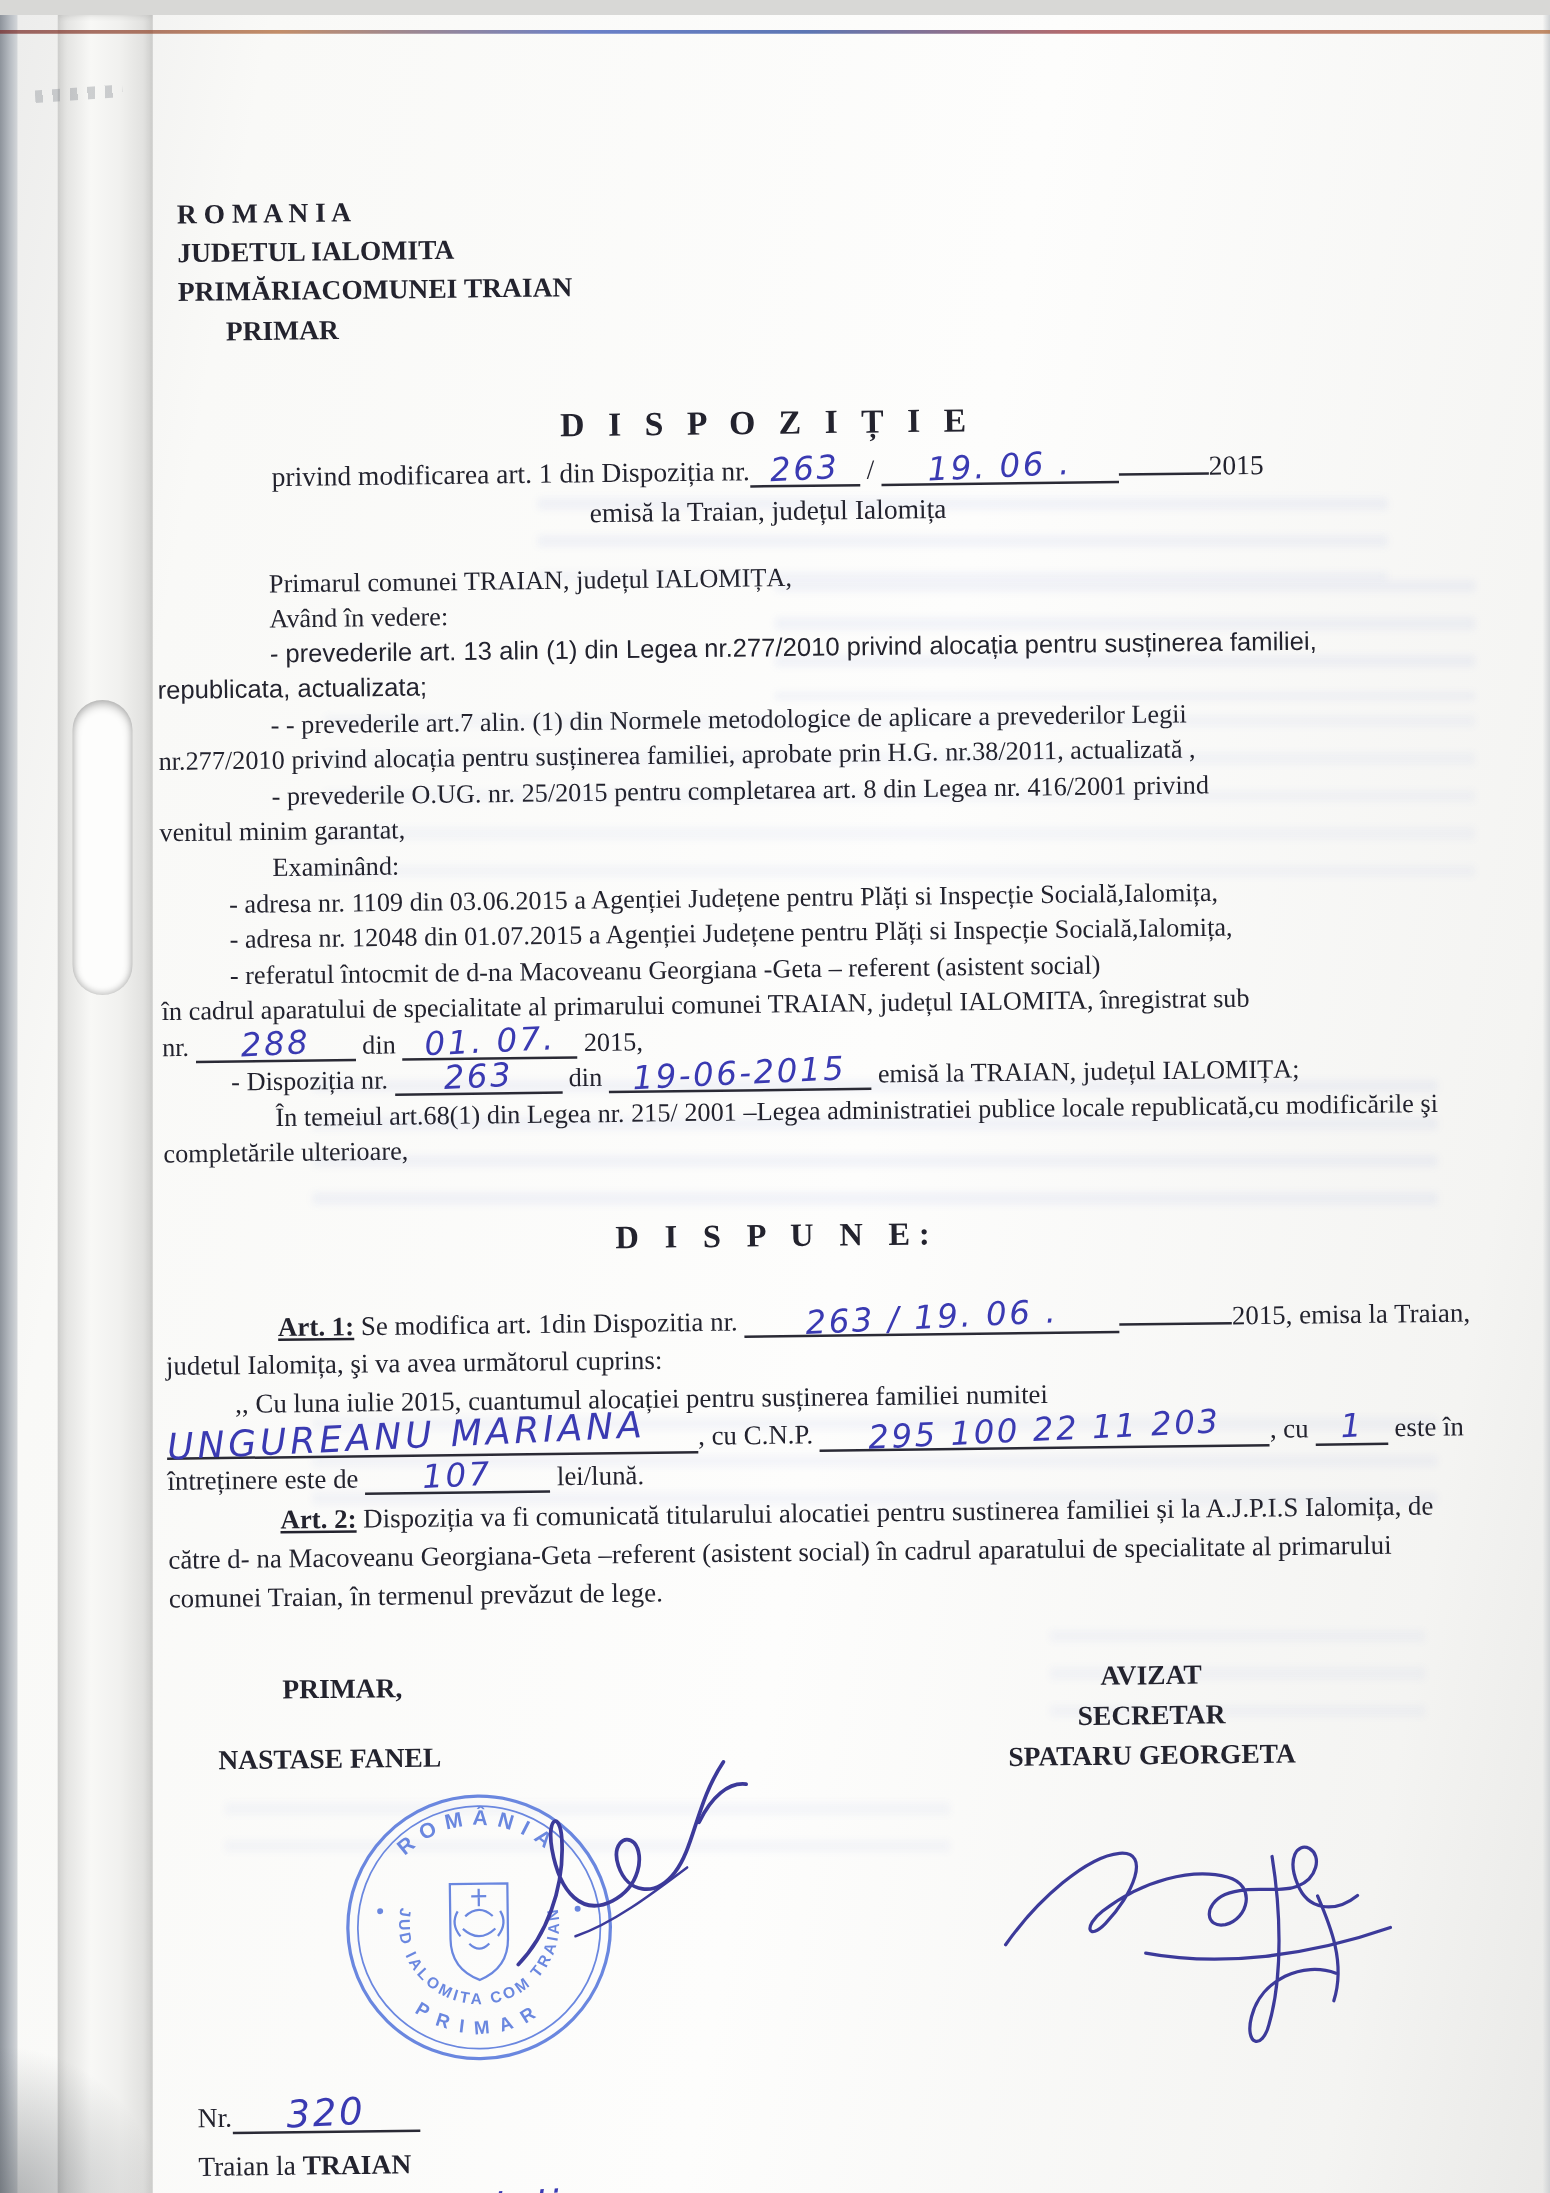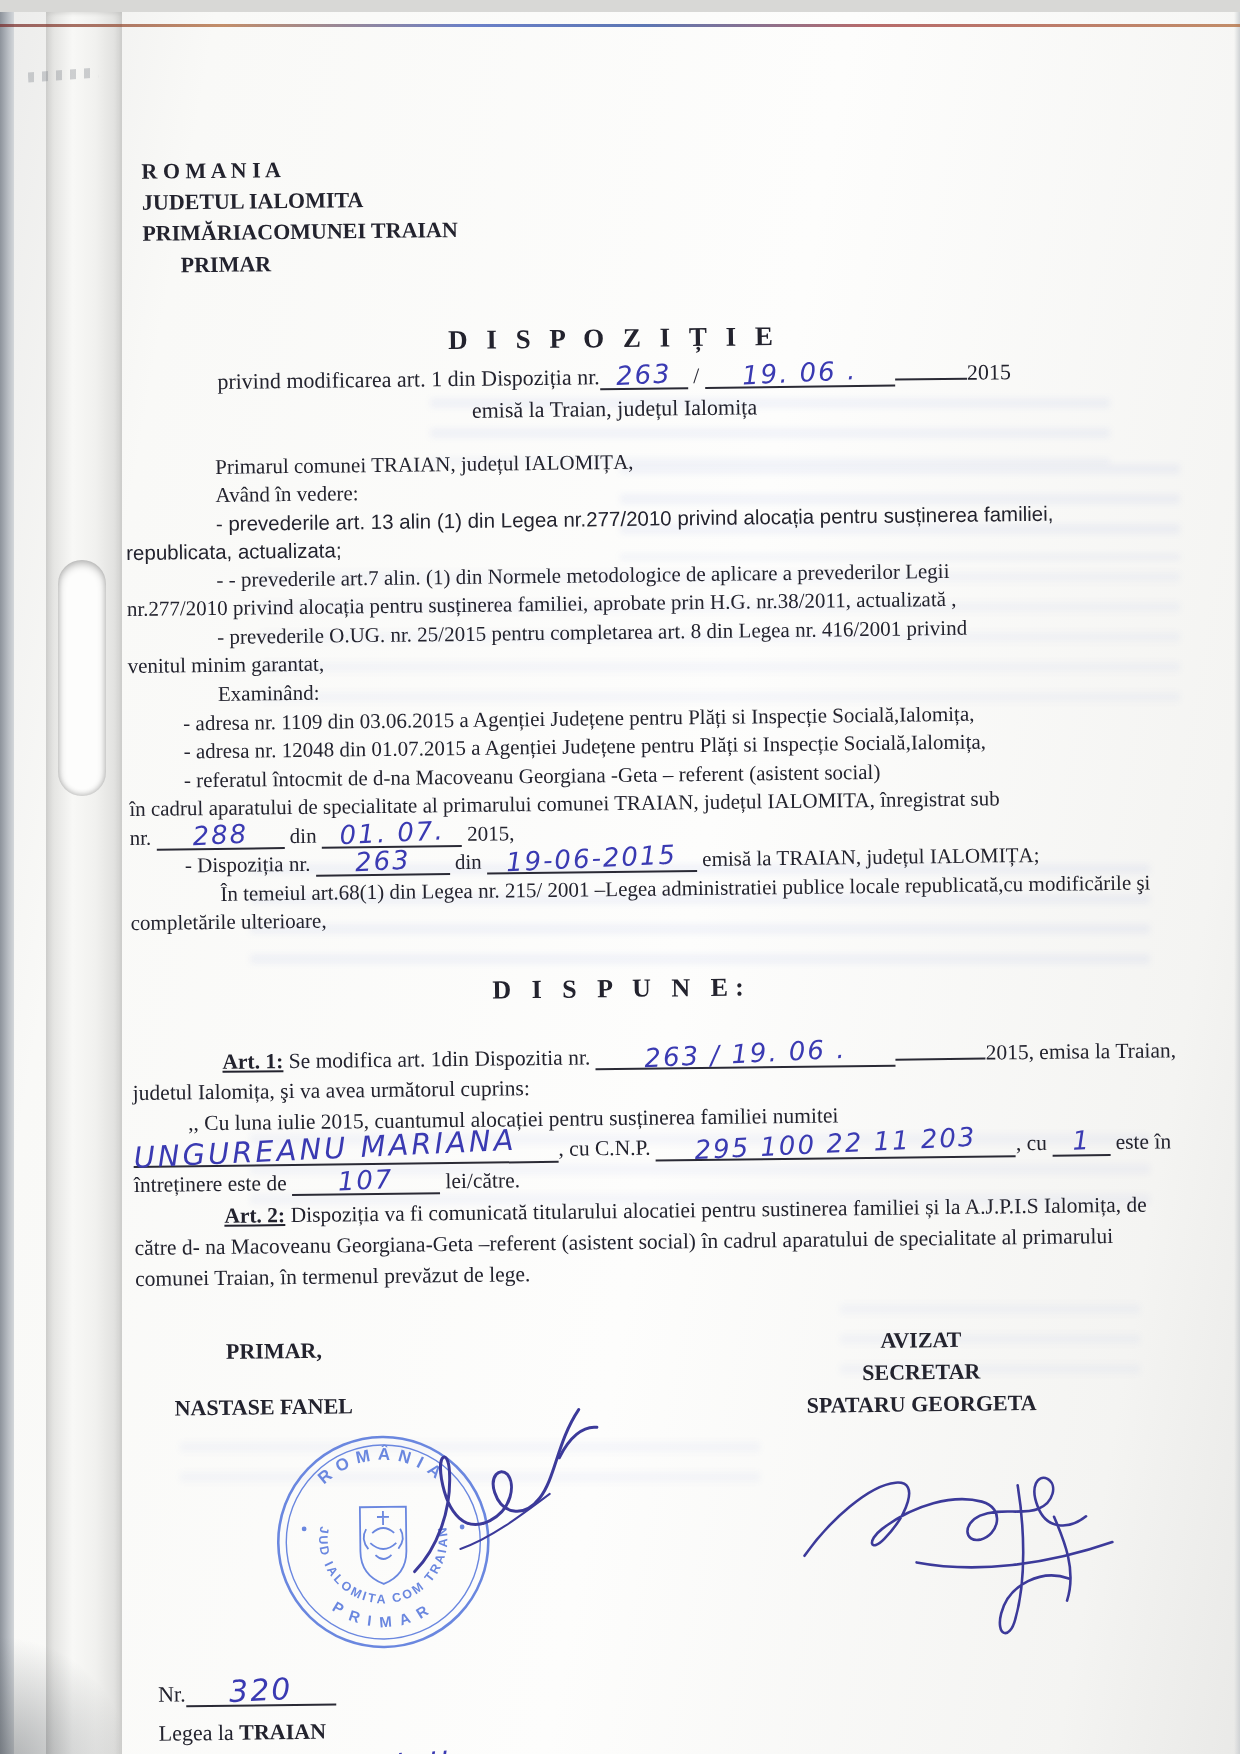--- a/index.html
+++ b/index.html
@@ -152,21 +152,21 @@
       <div class="ln pl55">,, Cu luna iulie 2015, cuantumul alocației pentru susținerea familiei  numitei</div>
       <div class="ln">
         <span class="bl" style="width:425px;text-align:left;"><span class="hw hw-big">UNGUREANU  MARIANA</span></span><span>, cu C.N.P.</span>
         <span class="bl" style="width:360px;"><span class="hw">295 100 22 11 203</span></span><span>, cu</span>
         <span class="bl" style="width:58px;"><span class="hw">1</span></span>
         <span>este în</span>
       </div>
       <div class="ln">
         <span>întreținere este de</span>
         <span class="bl" style="width:148px;"><span class="hw">107</span></span>
-        <span>lei/către.</span>
+        <span>lei/lună.</span>
       </div>
 
       <div class="wrap" style="margin-top:2px;">
         <span class="art-label">Art. 2:</span><span> Dispoziția va fi comunicată titularului alocatiei pentru sustinerea familiei și la A.J.P.I.S Ialomița, de către d- na Macoveanu Georgiana-Geta –referent (asistent social)  în cadrul aparatului de specialitate al primarului comunei Traian, în termenul prevăzut de lege.</span>
       </div>
     </div>
 
     <div class="sig-area">
       <div class="sig-primar-title">PRIMAR,</div>
       <div class="sig-primar-name">NASTASE FANEL</div>
@@ -221,21 +221,21 @@
           <path d="M 258,96 C 268,120 280,150 270,180"></path>
         </g>
       </svg>
     </div>
 
     <div class="footer-block">
       <div>
         <span>Nr.</span><span class="bl" style="width:150px;"><span class="hw" style="font-size:30px;">320</span></span>
       </div>
       <div>
-        <span>Legea la </span><span class="bold">TRAIAN</span>
+        <span>Traian la </span><span class="bold">TRAIAN</span>
       </div>
       <div>
         <span>Astazi</span>
         <span class="bl" style="width:355px;"><span class="hw" style="font-size:30px;letter-spacing:3px;">01.   iulie</span></span>
         <span class="year-u">2015</span>
       </div>
     </div>
 
   </div>
 </div>

